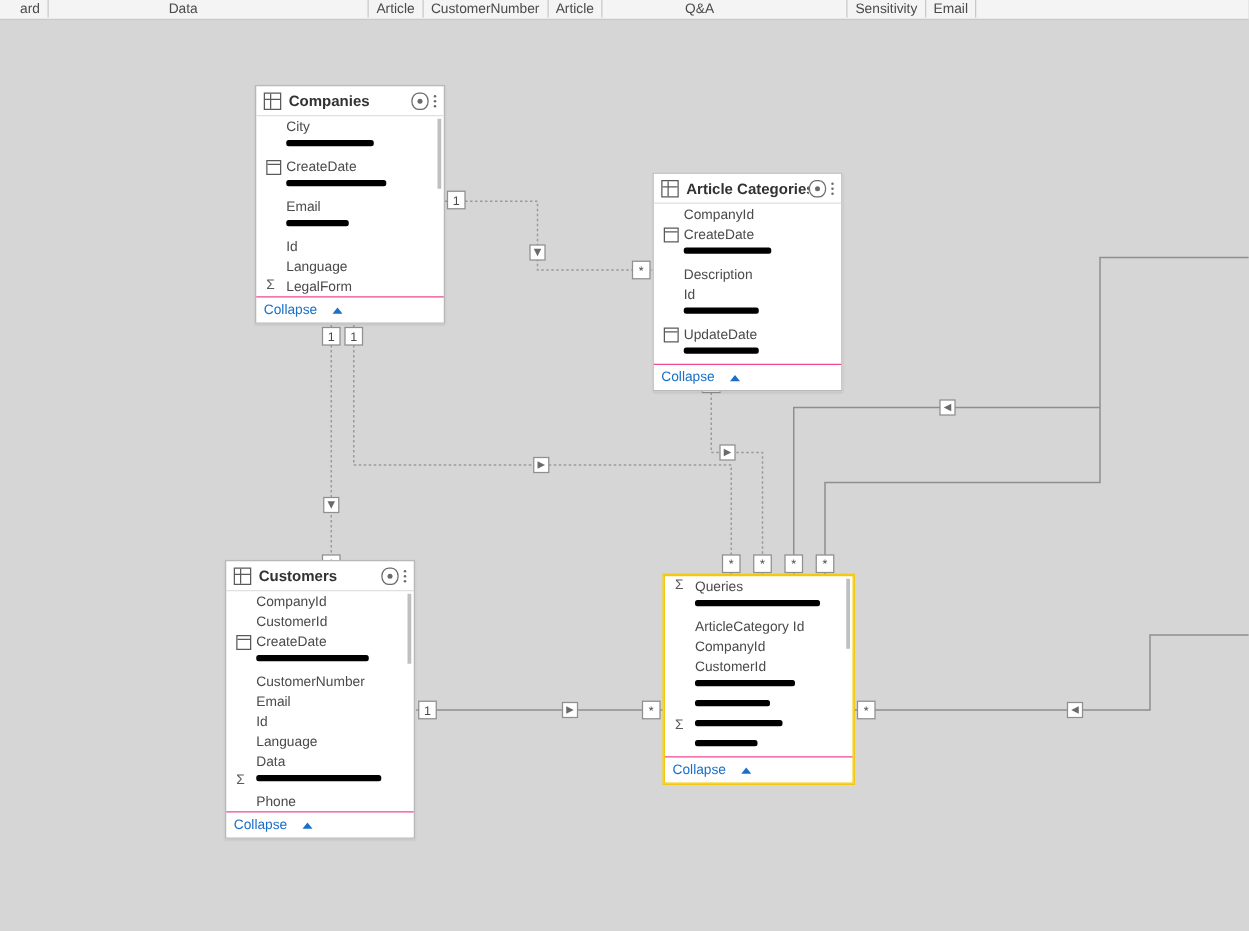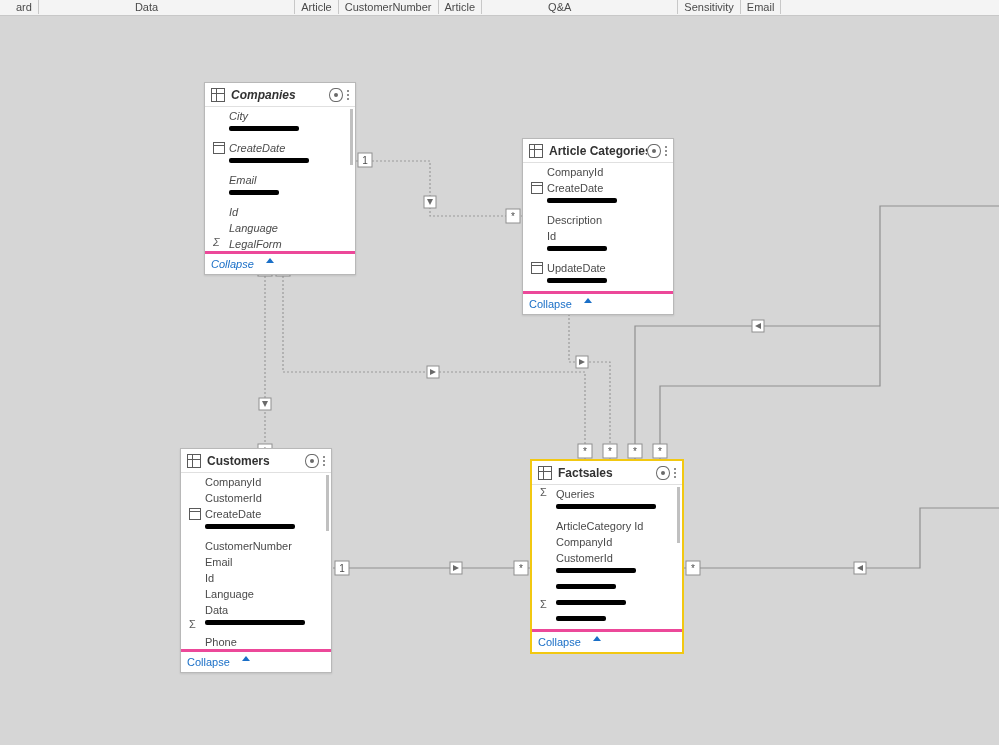--- a/index.html
+++ b/index.html
@@ -163,25 +163,26 @@
     content:""; position:absolute; left:0; right:0; top:2px; height:1px; background:#5a5a5a;
   }
   .fld .ftxt { flex:1; }
   .fld .redact {
     display:inline-block;
     height:5px;
     background:#000;
     border-radius:2px;
   }
   .tfoot {
-    border-top:3px solid #ec4899;
+    border-top:1px solid #ec4899;
     padding:4px 6px;
     font-size:11px;
     color:#1a6fc7;
     display:flex;
+    align-items:center;
     gap:12px;
     cursor:pointer;
   }
   .tfoot .chev {
     width:0; height:0;
     border-left:4px solid transparent;
     border-right:4px solid transparent;
     border-bottom:5px solid #1a6fc7;
   }
 </style>
@@ -281,21 +282,21 @@
 
   <g>
     <path class="link-path solid" d="M999,492 L920,492 L920,552 L684,552"></path>
     <rect class="dir-marker" x="854" y="546" width="12" height="12"></rect>
     <polygon class="dir-tri" points="863,549 857,552 863,555"></polygon>
     <rect class="card-marker" x="686" y="545" width="14" height="14"></rect>
     <text class="card-marker-txt" x="693" y="553">*</text>
   </g>
 </svg>
 
-<div class="table" style="left:204px; top:66px;font-style:italic;">
+<div class="table" style="left:204px; top:52px;">
   <div class="thead">
     <span class="tbl-icon"></span>
     <span class="ttitle">Companies</span>
     <span class="eye"></span>
     <span class="menu">
           <span></span>
           <span></span>
           <span></span>
         </span>
   </div>
@@ -453,30 +454,20 @@
           <span class="ftxt">Phone</span>
         </div>
   </div>
   <div class="tfoot">
     <span>Collapse</span>
     <span class="chev"></span>
   </div>
 </div>
 
 <div class="table selected" style="left:531px; top:444px;">
-  <div class="thead">
-    <span class="tbl-icon"></span>
-    <span class="ttitle">Factsales</span>
-    <span class="eye"></span>
-    <span class="menu">
-          <span></span>
-          <span></span>
-          <span></span>
-        </span>
-  </div>
   <div class="fields" style="max-height:160px">
     <div class="scroll-ind"></div>
     <div class="fld">
           <span class="fic sigma"></span>
           <span class="ftxt">Queries</span>
         </div>
     <div class="fld">
           <span class="fic"></span>
           <span class="redact" style="width:100px"></span>
         </div>

